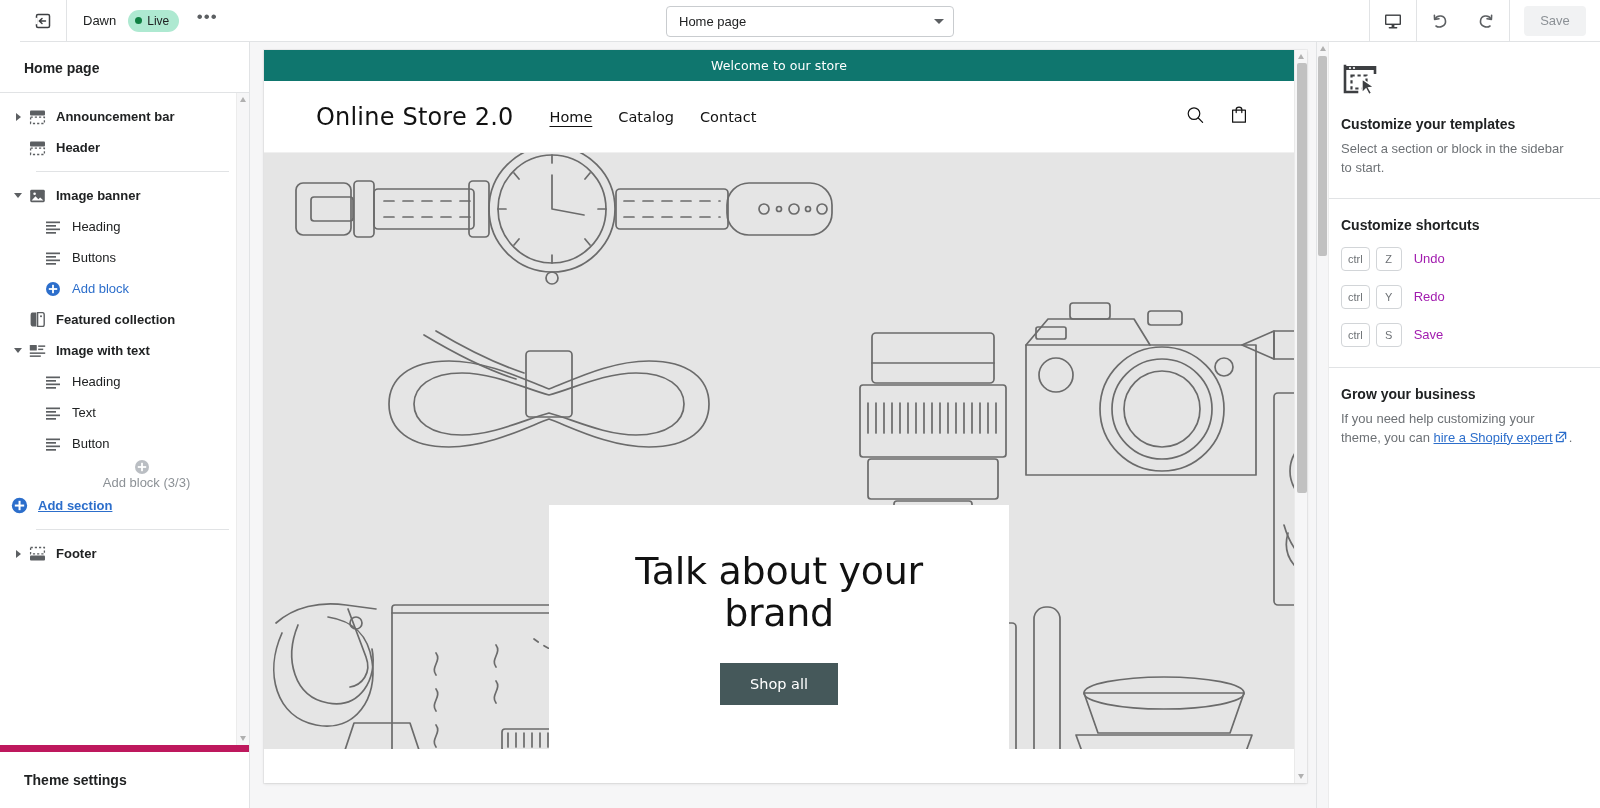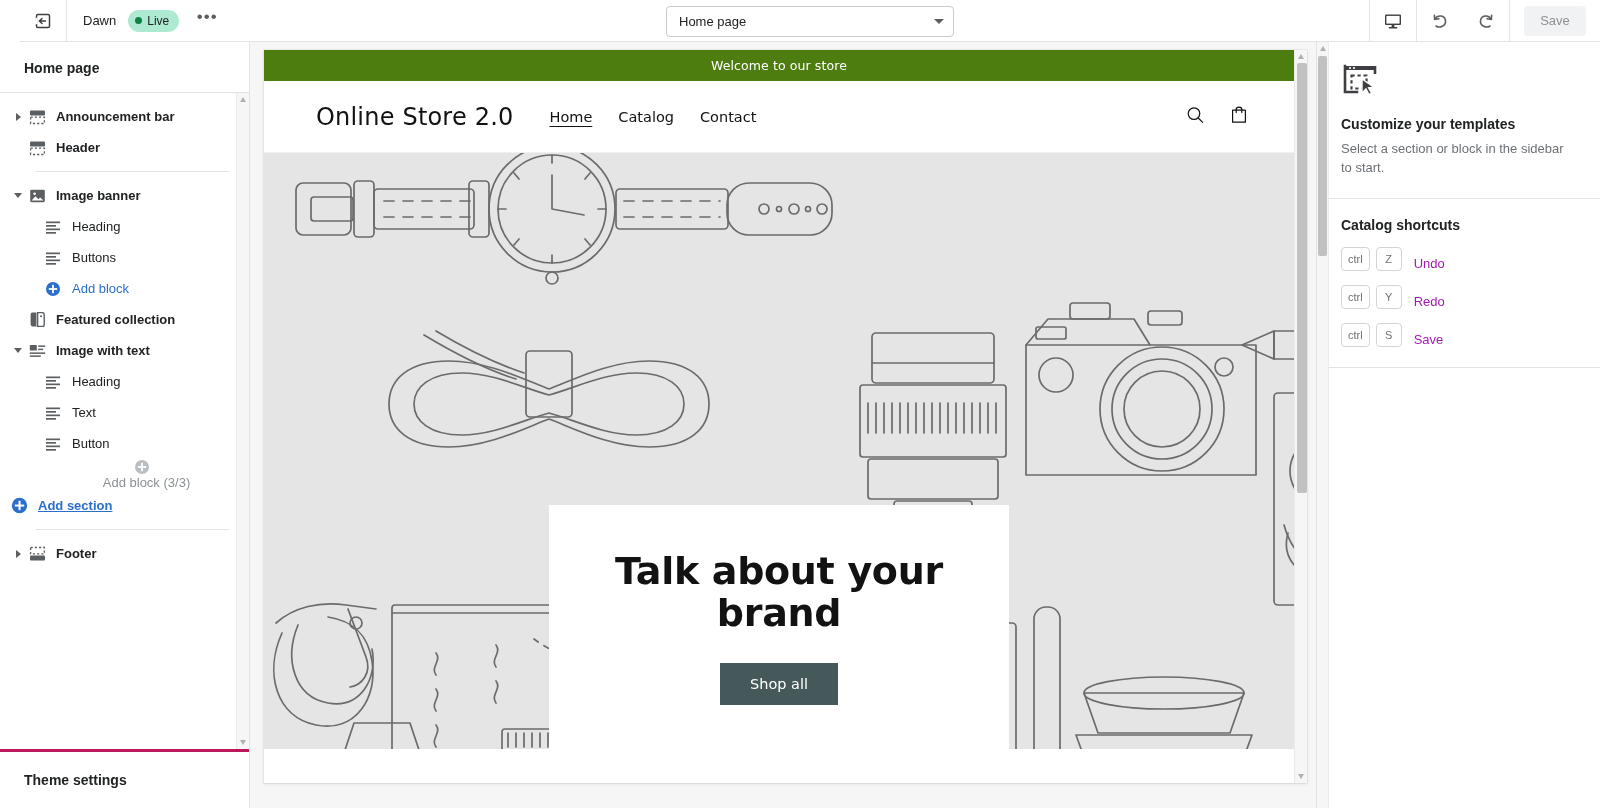--- a/index.html
+++ b/index.html
@@ -112,21 +112,21 @@
     width: 16px; min-width: 16px; height: 16px;
     display: flex; align-items: center; justify-content: center;
     margin-right: 2px;
   }
   .twisty.spacer { visibility: hidden; }
   .tri-right { width:0;height:0;border-top:4px solid transparent;border-bottom:4px solid transparent;border-left:5px solid #5c5f62; }
   .tri-down  { width:0;height:0;border-left:4px solid transparent;border-right:4px solid transparent;border-top:5px solid #5c5f62; }
   .sb-icon { width: 18px; min-width: 18px; height: 18px; margin-right: 10px; display:flex; align-items:center; justify-content:center; }
   .sb-sep { height: 1px; background: #e1e3e5; margin: 8px 20px 8px 36px; }
   .sidebar-footer {
-    border-top: 3px solid #be185d;
+    border-top: 7px solid #be185d;
     padding: 20px 0 20px 24px;
     font-size: 14px; font-weight: bold; color: #202223;
     cursor: pointer;
   }
   
   .sb-scrollbar {
     position: absolute; top: 0; right: 0; width: 13px; height: 100%;
     background: #f6f6f7; border-left: 1px solid #ececec;
     display: flex; flex-direction: column; align-items: center;
   }
@@ -146,21 +146,21 @@
     position: relative;
   }
   .preview-frame {
     flex: 1; background: #fff; position: relative; overflow: hidden;
     box-shadow: 0 0 0 1px rgba(0,0,0,.04), 0 1px 3px rgba(0,0,0,.10);
     display: flex;
   }
   .preview-page { flex: 1; min-width: 0; display: flex; flex-direction: column; overflow: hidden; }
 
   .announce {
-    height: 31px; background: #4d7c0f; color: #ffffff;
+    height: 31px; background: #0f766e; color: #ffffff;
     display: flex; align-items: center; justify-content: center;
     font-size: 12.5px; font-family: "DejaVu Sans", sans-serif;
     letter-spacing: .1px;
   }
   .store-header {
     height: 72px; background: #fff; display: flex; align-items: center;
     padding: 0 44px 0 52px; border-bottom: 1px solid #f0f0f0;
   }
   .store-logo {
     font-size: 24px; color: #121212; font-family: "DejaVu Sans", sans-serif;
@@ -180,21 +180,21 @@
   }
   .hero-art { position: absolute; inset: 0; }
   .hero-card {
     position: relative; z-index: 2;
     width: 460px; background: #ffffff;
     padding: 46px 30px 44px 30px;
     text-align: center;
     margin-bottom: 0;
   }
   .hero-title {
-    font-size: 38px; font-weight: 700; color: #121212;
+    font-size: 38px; font-weight: 400; color: #121212;
     font-family: "DejaVu Sans", sans-serif; letter-spacing: -.3px;
     line-height: 1.1;
   }
   .hero-btn {
     margin-top: 28px; display: inline-block;
     background: #45585a; color: #fff;
     padding: 13px 30px; font-size: 14.5px;
     font-family: "DejaVu Sans", sans-serif;
     border: none; cursor: pointer;
   }
@@ -225,21 +225,21 @@
     position: absolute; left: 0; top: 0; width: 12px; height: 100%;
     background: #f6f6f7; border-right: 1px solid #ececec;
   }
   .rp-thumb { position: absolute; left: 1px; top: 14px; width: 9px; height: 200px; background: #c1c1c1; border-radius: 2px; }
   .rp-arrow { position: absolute; left: 0; top: 0; width: 12px; height: 13px; display:flex;align-items:center;justify-content:center; }
   .rp-body { margin-left: 12px; }
   .rp-section { padding: 18px 22px 20px 12px; border-bottom: 1px solid #e1e3e5; }
   .rp-h1 { font-size: 14px; font-weight: bold; color: #202223; margin-top: 14px; }
   .rp-p  { font-size: 13px; color: #6d7175; line-height: 1.45; margin-top: 8px; }
   .rp-h2 { font-size: 14px; font-weight: bold; color: #202223; }
-  .shortcut-row { display: flex; align-items: flex-end; gap: 6px; margin-top: 14px; }
+  .shortcut-row { display: flex; align-items: center; gap: 6px; margin-top: 14px; }
   .kbd {
     min-width: 26px; height: 24px; padding: 0 6px;
     border: 1px solid #d2d5d8; border-radius: 4px; background: #fff;
     font-size: 11px; color: #6d7175;
     display: inline-flex; align-items: center; justify-content: center;
     font-family: "Liberation Sans", sans-serif;
   }
   .shortcut-label { font-size: 13px; color: #a21caf; margin-left: 6px; }
   .rp-link { color: #2c6ecb; text-decoration: underline; cursor: pointer; }
   .ext-icon { display: inline-block; vertical-align: -1px; margin: 0 2px; }
@@ -711,38 +711,48 @@
                 <circle cx="13" cy="8" r="1.1" fill="#fff"></circle>
               <rect x="10.5" y="15.5" width="15" height="13" fill="none" stroke="#3d3f42" stroke-width="2.2" stroke-dasharray="3.2 2.8"></rect>
               <path d="M21 19 L21 33 L25 29 L28 34.5 L30.5 33 L27.6 27.8 L33 27.2 Z" fill="#3d3f42" stroke="#fff" stroke-width="1.4"></path>
             </svg>
           </span>
           <div class="rp-h1">Customize your templates</div>
           <div class="rp-p">Select a section or block in the sidebar to start.</div>
         </div>
 
         <div class="rp-section">
-          <div class="rp-h2">Catalog shortcuts</div>
+          <div class="rp-h2">Customize shortcuts</div>
 
           <div class="shortcut-row">
             <span class="kbd">ctrl</span>
             <span class="kbd">Z</span>
             <span class="shortcut-label">Undo</span>
           </div>
 
           <div class="shortcut-row">
             <span class="kbd">ctrl</span>
             <span class="kbd">Y</span>
             <span class="shortcut-label">Redo</span>
           </div>
 
           <div class="shortcut-row">
             <span class="kbd">ctrl</span>
             <span class="kbd">S</span>
             <span class="shortcut-label">Save</span>
           </div>
         </div>
 
+        <div class="rp-section" style="border-bottom:none;">
+          <div class="rp-h2">Grow your business</div>
+          <div class="rp-p"><span>If you need help customizing your theme, you can </span><a class="rp-link">hire a Shopify expert</a><span class="ext-icon">
+              <svg width="12" height="12" viewBox="0 0 12 12">
+                <path d="M4.4 1.4 H10.6 V7.6" fill="none" stroke="#2c6ecb" stroke-width="1.3" stroke-linecap="round" stroke-linejoin="round"></path>
+                <path d="M10.4 1.6 L4.6 7.4" stroke="#2c6ecb" stroke-width="1.3" stroke-linecap="round"></path>
+                <path d="M8.2 7.8 V10.6 H1.5 V3.9 H4.3" fill="none" stroke="#2c6ecb" stroke-width="1.3" stroke-linecap="round" stroke-linejoin="round"></path>
+              </svg>
+            </span><span>.</span></div>
+        </div>
       </div>
     </div>
 
   </div>
 </div>
 
 </body></html>

